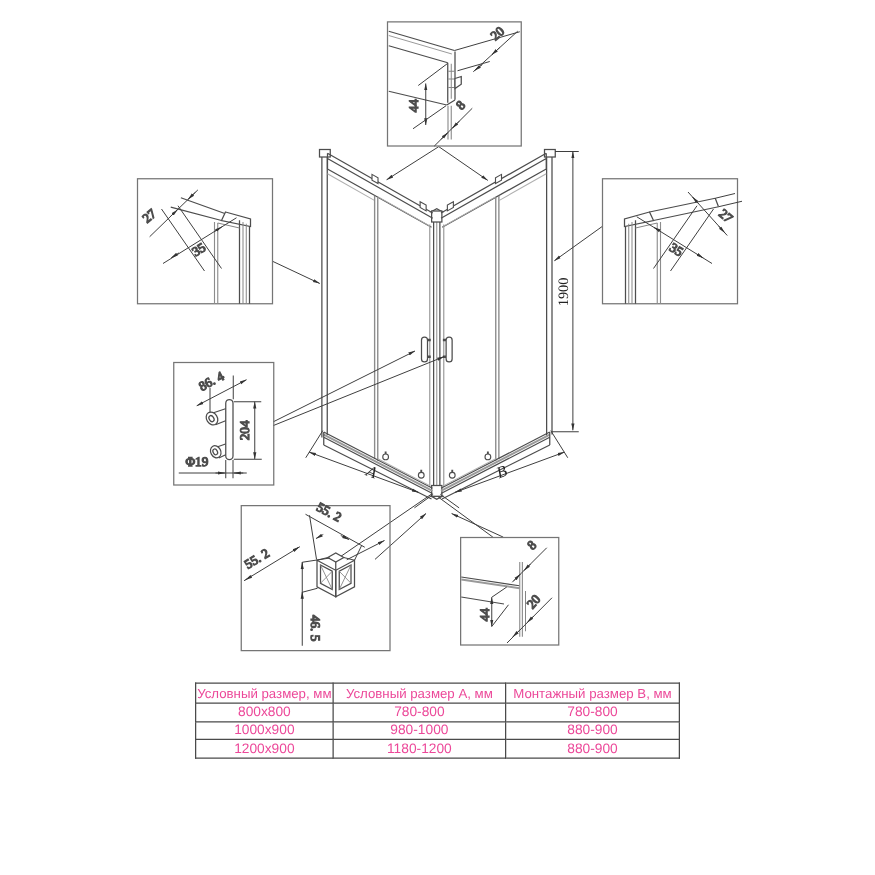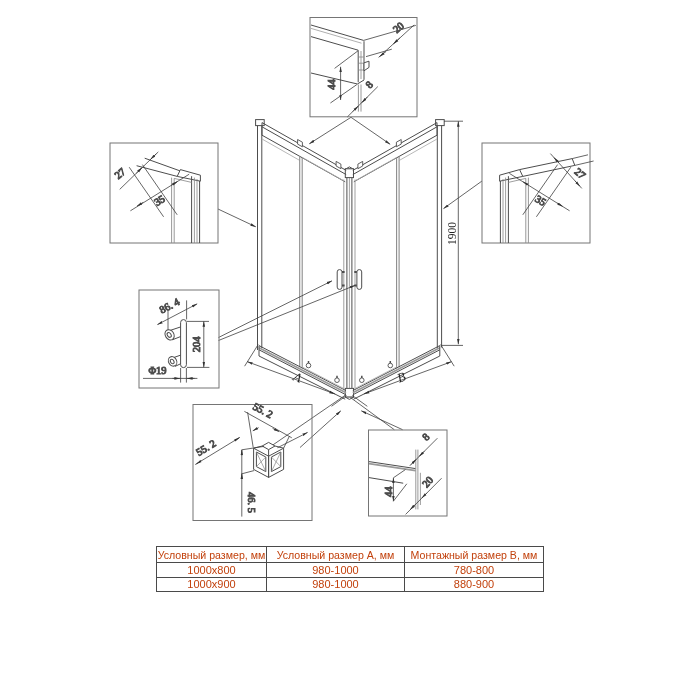--- a/index.html
+++ b/index.html
@@ -4,21 +4,21 @@
 <style>
   html,body{margin:0;padding:0;}
   body{width:700px;height:700px;background:#ffffff;position:relative;overflow:hidden;
        font-family:"Liberation Sans",sans-serif;}
   #stage{position:absolute;left:0;top:0;width:700px;height:700px;}
   svg{position:absolute;left:0;top:0;}
   .dimtxt{font-family:"Liberation Serif",serif;font-size:10.5px;fill:#242424;}
   .dimtxt-big{font-family:"Liberation Serif",serif;font-size:11.5px;fill:#242424;}
   .axistxt{font-family:"Liberation Serif",serif;font-size:13px;font-style:italic;fill:#242424;}
   table.sizes{position:absolute;left:156px;top:546px;border-collapse:collapse;
-      table-layout:fixed;color:#c2410c;}
+      table-layout:fixed;color:#ec4899;}
   table.sizes th, table.sizes td{
       border:1px solid #4a4a4a;text-align:center;vertical-align:middle;
       padding:0;font-weight:normal;white-space:nowrap;overflow:hidden;}
   table.sizes th{height:15px;font-size:10.6px;}
   table.sizes td{height:13.6px;font-size:11px;}
 </style>
 </head>
 <body>
 
 <div id="stage">
@@ -293,25 +293,30 @@
   </colgroup>
   <thead>
     <tr>
       <th>Условный размер, мм</th>
       <th>Условный размер А, мм</th>
       <th>Монтажный размер В, мм</th>
     </tr>
   </thead>
   <tbody>
     <tr>
-      <td>1000х800</td>
-      <td>980-1000</td>
+      <td>800х800</td>
+      <td>780-800</td>
       <td>780-800</td>
     </tr>
     <tr>
       <td>1000х900</td>
       <td>980-1000</td>
       <td>880-900</td>
     </tr>
+    <tr>
+      <td>1200х900</td>
+      <td>1180-1200</td>
+      <td>880-900</td>
+    </tr>
   </tbody>
 </table>
 
 </div>
 
 </body></html>

